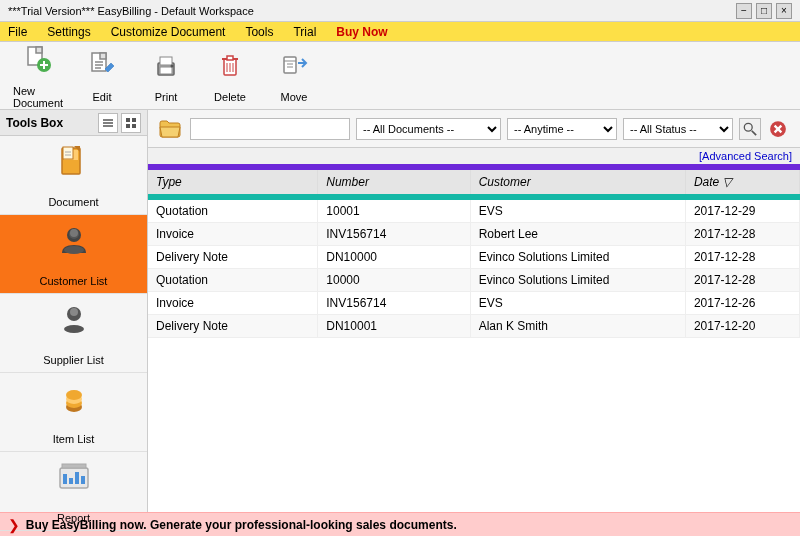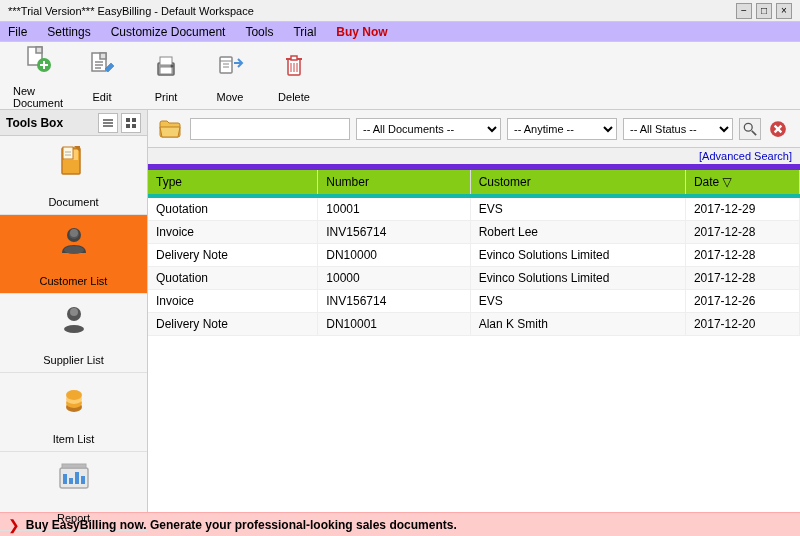--- a/index.html
+++ b/index.html
@@ -5,21 +5,21 @@
     * { box-sizing: border-box; margin: 0; padding: 0; }
     body { font-family: 'Segoe UI', Tahoma, Geneva, Verdana, sans-serif; font-size: 12px; background: #f0f0f0; width: 800px; height: 536px; overflow: hidden; }
 
     
     #title-bar { background: #f0f0f0; height: 22px; display: flex; align-items: center; justify-content: space-between; padding: 0 8px; border-bottom: 1px solid #ccc; }
     #title-text { font-size: 11px; }
     #window-controls { display: flex; gap: 4px; }
     .win-btn { width: 16px; height: 16px; font-size: 10px; border: 1px solid #999; background: #ddd; display: flex; align-items: center; justify-content: center; cursor: pointer; }
 
     
-    #menu-bar { background: #c4b5fd; height: 20px; display: flex; align-items: center; padding: 0 4px; border-bottom: 1px solid #ccc; gap: 12px; }
+    #menu-bar { background: #fde047; height: 20px; display: flex; align-items: center; padding: 0 4px; border-bottom: 1px solid #ccc; gap: 12px; }
     .menu-item { font-size: 12px; cursor: pointer; padding: 0 4px; }
     .menu-buy { color: #cc0000; font-weight: bold; }
 
     
     #toolbar { background: #f5f5f5; height: 68px; display: flex; align-items: center; padding: 4px 8px; border-bottom: 1px solid #ccc; gap: 4px; }
     .tool-btn { display: flex; flex-direction: column; align-items: center; justify-content: center; width: 60px; height: 58px; cursor: pointer; border: 1px solid transparent; border-radius: 3px; padding: 4px; font-size: 11px; gap: 10px; }
     .tool-icon { width: 32px; height: 32px; display: flex; align-items: center; justify-content: center; }
 
     
     #main { display: flex; height: calc(536px - 22px - 20px - 68px - 24px); }
@@ -42,21 +42,21 @@
     #search-input { width: 160px; height: 22px; border: 1px solid #bbb; padding: 0 4px; font-size: 12px; }
     .filter-select { height: 22px; border: 1px solid #bbb; font-size: 11px; padding: 0 2px; cursor: pointer; background: #fff; }
     .search-icon-btn { width: 22px; height: 22px; border: 1px solid #bbb; background: #f0f0f0; cursor: pointer; display: flex; align-items: center; justify-content: center; }
     .close-icon-btn { width: 22px; height: 22px; cursor: pointer; display: flex; align-items: center; justify-content: center; }
 
     #advanced-search-link { text-align: right; padding: 2px 8px; font-size: 11px; color: #0000cc; cursor: pointer; background: #f0f0f0; border-bottom: 6px solid #6d28d9; }
 
     
     #table-area { flex: 1; overflow-y: auto; }
     table { width: 100%; border-collapse: collapse; }
-    thead tr { background: #84cc16; border-bottom: 4px solid #14b8a6; }
+    thead tr { background: #e5e5e5; border-bottom: 6px solid #14b8a6; font-style: italic; }
     thead th { text-align: left; padding: 5px 8px; font-size: 12px; font-weight: normal; border-right: 1px solid #ddd; cursor: pointer; white-space: nowrap; }
     tbody tr { border-bottom: 1px solid #eee; }
     tbody tr:nth-child(odd) { background: #fff; }
     tbody tr:nth-child(even) { background: #f8f8f8; }
     tbody td { padding: 4px 8px; font-size: 12px; border-right: 1px solid #eee; }
 
     
     #status-bar { height: 24px; background: #ffcccc; border-top: 1px solid #ffaaaa; display: flex; align-items: center; padding: 0 8px; }
     #status-text { font-size: 12px; font-weight: bold; }
     .status-arrow { color: #cc0000; font-size: 14px; margin-right: 6px; }
@@ -123,42 +123,42 @@
         <rect x="10" y="8" width="12" height="8" fill="#fff" stroke="#888" stroke-width="1"></rect>
         <circle cx="22" cy="17" r="1.5" fill="#555"></circle>
       </svg>
     </div>
     <span>Print</span>
   </div>
 
   <div class="tool-btn">
     <div class="tool-icon">
       <svg viewBox="0 0 32 32" class="svg-icon">
-        <rect x="6" y="8" width="12" height="16" fill="#fff" stroke="#888" stroke-width="1.5" rx="1"></rect>
-        <line x1="6" y1="12" x2="18" y2="12" stroke="#888" stroke-width="1"></line>
-        <line x1="9" y1="15" x2="15" y2="15" stroke="#888" stroke-width="1"></line>
-        <line x1="9" y1="18" x2="15" y2="18" stroke="#888" stroke-width="1"></line>
-        <path d="M20 14 L28 14 M24 10 L28 14 L24 18" fill="none" stroke="#4a90d9" stroke-width="2"></path>
-      </svg>
-    </div>
-    <span>Move</span>
-  </div>
-
-  <div class="tool-btn">
-    <div class="tool-icon">
-      <svg viewBox="0 0 32 32" class="svg-icon">
         <rect x="10" y="10" width="12" height="16" fill="#fff" stroke="#cc4444" stroke-width="1.5" rx="1"></rect>
         <line x1="8" y1="10" x2="24" y2="10" stroke="#cc4444" stroke-width="2"></line>
         <rect x="13" y="7" width="6" height="4" fill="#fff" stroke="#cc4444" stroke-width="1.5"></rect>
         <line x1="13" y1="14" x2="13" y2="23" stroke="#cc4444" stroke-width="1"></line>
         <line x1="16" y1="14" x2="16" y2="23" stroke="#cc4444" stroke-width="1"></line>
         <line x1="19" y1="14" x2="19" y2="23" stroke="#cc4444" stroke-width="1"></line>
       </svg>
     </div>
     <span>Delete</span>
+  </div>
+
+  <div class="tool-btn">
+    <div class="tool-icon">
+      <svg viewBox="0 0 32 32" class="svg-icon">
+        <rect x="6" y="8" width="12" height="16" fill="#fff" stroke="#888" stroke-width="1.5" rx="1"></rect>
+        <line x1="6" y1="12" x2="18" y2="12" stroke="#888" stroke-width="1"></line>
+        <line x1="9" y1="15" x2="15" y2="15" stroke="#888" stroke-width="1"></line>
+        <line x1="9" y1="18" x2="15" y2="18" stroke="#888" stroke-width="1"></line>
+        <path d="M20 14 L28 14 M24 10 L28 14 L24 18" fill="none" stroke="#4a90d9" stroke-width="2"></path>
+      </svg>
+    </div>
+    <span>Move</span>
   </div>
 </div>
 
 <div id="main">
 
   <div id="sidebar">
     <div id="tools-box-header">
       <span id="tools-box-label">Tools Box</span>
       <div style="display:flex;gap:3px;">
         <div class="header-icon-btn">

